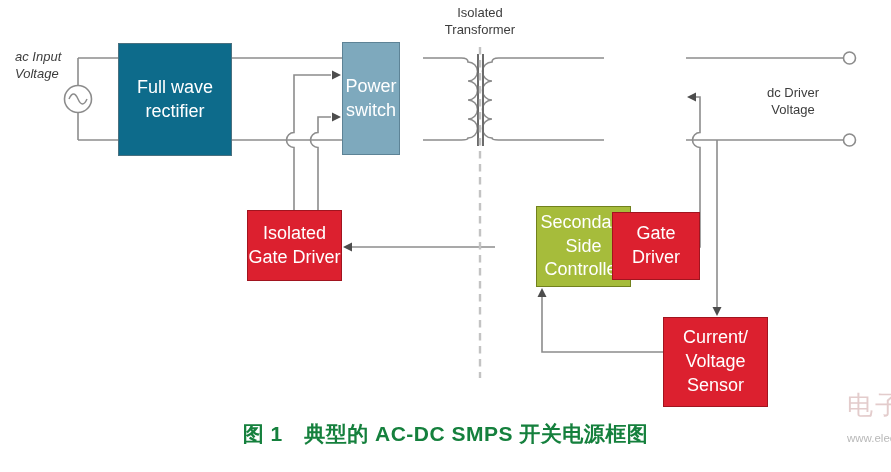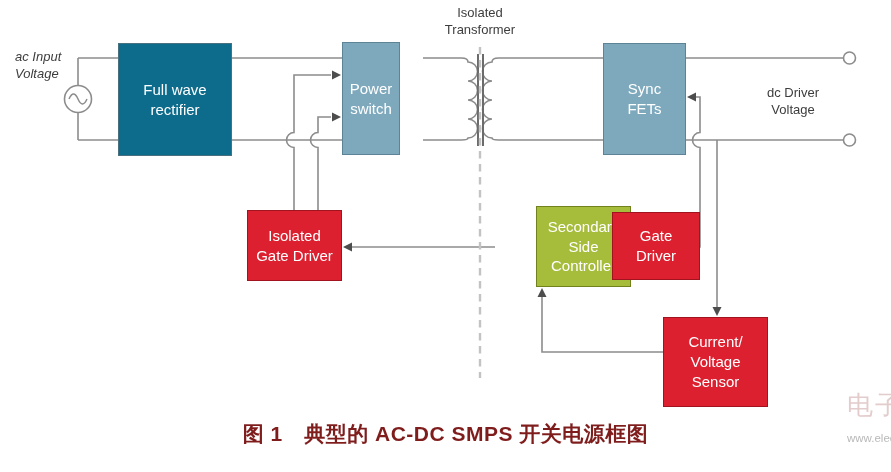--- a/index.html
+++ b/index.html
@@ -4,35 +4,35 @@
 <style>
   * { margin:0; padding:0; box-sizing:border-box; }
   body { background:#fff; }
   #stage {
     position:relative; width:891px; height:472px; background:#ffffff;
     overflow:hidden; font-family:"Liberation Sans", sans-serif;
   }
   #wires { position:absolute; left:0; top:0; z-index:1; }
   .block {
     position:absolute; z-index:2; display:flex; align-items:center; justify-content:center;
-    text-align:center; color:#ffffff; font-size:15px; line-height:1.32;
+    text-align:center; color:#ffffff; font-size:18px; line-height:1.32;
     white-space:pre-line;
   }
   .teal  { background:#0d6b8b; border:1.5px solid #49707f; }
   .steel { background:#7ea9bd; border:1.5px solid #5d8396; }
   .red   { background:#dc202f; border:1.5px solid #a1141f; }
   .green { background:#a6bc3b; border:1.5px solid #71811d; }
   .extlabel {
     position:absolute; z-index:2; color:#3d3d3d; font-size:13px; line-height:1.3;
     white-space:pre-line;
   }
   .center { text-align:center; }
   #caption {
     position:absolute; left:0; top:420px; width:891px; z-index:2;
-    text-align:center; font-size:21px; font-weight:700; color:#7f1d1d;
+    text-align:center; font-size:21px; font-weight:700; color:#15803d;
     letter-spacing:0.5px;
   }
   #watermark { position:absolute; left:847px; top:388px; z-index:0; width:150px; }
   #watermark .brand { display:block; font-size:26px; letter-spacing:2px; color:#c89a9a; opacity:0.5; }
   #watermark .site  { display:block; margin-top:9px; font-size:11.5px; color:#b9b9b9; }
 </style>
 </head>
 <body>
 
 <div id="stage">
@@ -99,22 +99,20 @@
       <polygon points="537.5,297 546.5,297 542,288"></polygon>
     </g>
   </svg>
 
   <div class="block teal" style="left:118px; top:43px; width:114px; height:113px;">Full wave
 rectifier</div>
 
   <div class="block steel" style="left:342px; top:42px; width:58px; height:113px;">Power
 switch</div>
 
-  <div class="block steel" style="left:603px; top:43px; width:83px; height:112px;">Sync
-FETs</div>
 
   <div class="block red" style="left:247px; top:210px; width:95px; height:71px;">Isolated
 Gate Driver</div>
 
   <div class="block green" style="left:495px; top:206px; width:95px; height:81px;margin-left:41px;">Secondary
 Side
 Controller</div>
 
   <div class="block red" style="left:612px; top:212px; width:88px; height:68px;">Gate
 Driver</div>

